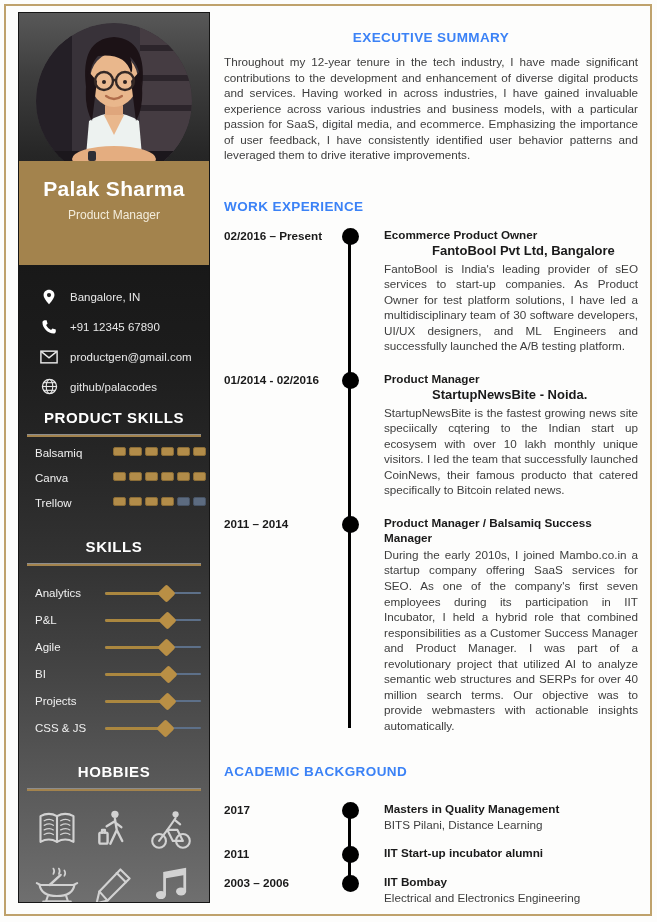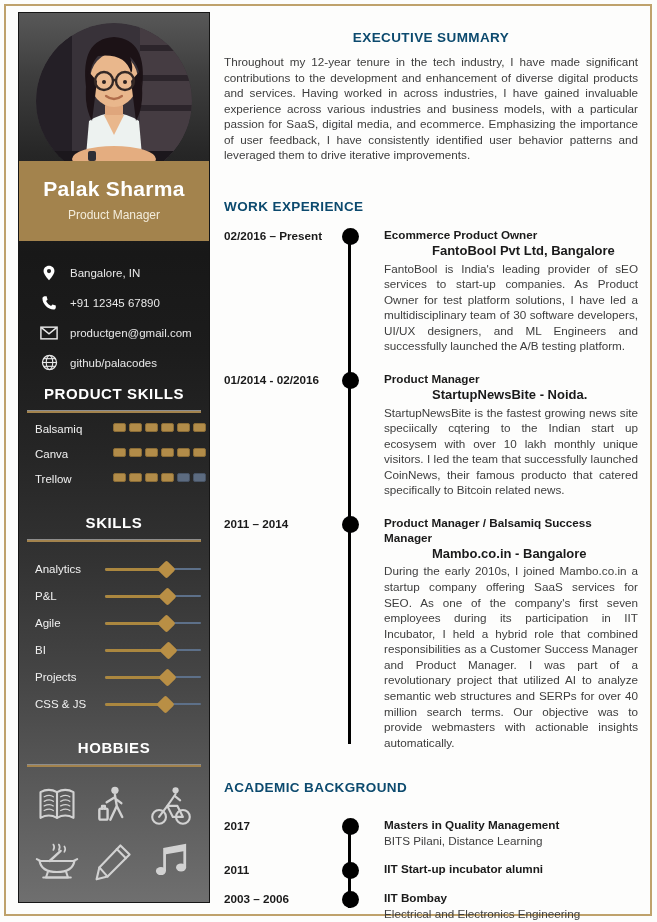--- a/index.html
+++ b/index.html
@@ -8,21 +8,21 @@
 
   .page { position:absolute; inset:0; background:#fdfdfc; }
   .frame { position:absolute; left:4px; top:4px; right:5px; bottom:6px; border:2px solid #bfa26c; pointer-events:none; }
 
   
   .sidebar { position:absolute; left:18px; top:12px; width:192px; height:891px; overflow:hidden;
     border:1px solid #161616;
     background:linear-gradient(180deg,#585858 0%,#3e3e3e 7%,#262626 16%,#181818 27%,#1c1c1c 38%,#262626 50%,#333333 62%,#444444 74%,#585858 86%,#6f6f6f 100%);
   }
   .avatar-wrap { width:156px; height:156px; margin:10px auto 0 auto; border-radius:50%; overflow:hidden; position:relative; z-index:1; }
-  .name-band { position:relative; z-index:2; margin-top:-18px; height:80px; background:#a3834d; text-align:center; padding-top:16px; }
+  .name-band { position:relative; z-index:2; margin-top:-18px; height:104px; background:#a3834d; text-align:center; padding-top:16px; }
   .name { color:#ffffff; font-size:21px; font-weight:bold; letter-spacing:0.3px; }
   .role { color:#f3ecdb; font-size:12px; margin-top:7px; }
 
   .contact { list-style:none; margin-top:24px; padding:0 0 0 20px; }
   .contact li { display:flex; align-items:center; margin-bottom:15px; height:15px; }
   .contact .cicon { width:20px; height:20px; flex:0 0 20px; display:flex; align-items:center; justify-content:center; }
   .contact .ctext { color:#e8e8e8; font-size:11.5px; margin-left:11px; white-space:nowrap; }
 
   .side-h2 { color:#ffffff; font-size:15px; font-weight:bold; text-align:center; letter-spacing:0.6px; }
   .rule { height:3px; background:#a3834d; border-top:1px solid #8d8d8d; margin:8px 8px 0 8px; }
@@ -44,21 +44,21 @@
   .sl-rest { position:absolute; left:0; right:2px; top:6px; height:2px; background:#5d7089; border-radius:1px; }
   .sl-fill { position:absolute; left:0; top:5.5px; height:3px; background:#ab873f; border-radius:2px; }
   .diamond { position:absolute; right:-7px; top:-5px; width:13px; height:13px; background:#b98f45; transform:rotate(45deg); border-radius:2px; }
 
   .hb-head { margin-top:28px; }
   .hobby-grid { display:grid; grid-template-columns:repeat(3,1fr); justify-items:center; row-gap:12px; margin-top:16px; padding:0 10px; }
   .hobby { width:44px; height:44px; }
 
   
   .main { position:absolute; left:224px; top:30px; width:414px; color:#3d3d3d; }
-  .h1 { color:#0c4a6e; font-size:13.5px; font-weight:bold; letter-spacing:0.4px; }
+  .h1 { color:#3b82f6; font-size:13.5px; font-weight:bold; letter-spacing:0.4px; }
   .h1-center { text-align:center; }
   .summary-text { margin-top:9px; font-size:11.7px; line-height:1.33; text-align:justify; color:#3d3d3d; }
 
   .work-head { margin-top:36px; }
   .timeline { position:relative; margin-top:14px; }
   .timeline::before { content:""; position:absolute; width:3px; background:#000; left:124px; }
   .tl-work::before { top:10px; bottom:6px; }
   .tl-acad::before { top:10px; bottom:14px; }
   .t-entry { display:grid; grid-template-columns:110px 32px 1fr; margin-bottom:18px; }
   .t-date { font-size:11.7px; font-weight:bold; color:#1a1a1a; padding-top:1px; }
@@ -337,21 +337,20 @@
           </div>
         </div>
 
         <div class="t-entry">
           <div class="t-date">2011 – 2014</div>
           <div class="t-node">
               <span class="t-dot"></span>
             </div>
           <div class="t-body">
             <div class="t-title">Product Manager / Balsamiq Success Manager</div>
-            <div class="t-sub">Mambo.co.in - Bangalore</div>
             <div class="t-desc">During the early 2010s, I joined Mambo.co.in a startup company offering SaaS services for SEO. As one of the company's first seven employees during its participation in IIT Incubator, I held a hybrid role that combined responsibilities as a Customer Success Manager and Product Manager. I was part of a revolutionary project that utilized AI to analyze semantic web structures and SERPs for over 40 million search terms. Our objective was to provide webmasters with actionable insights automatically.</div>
           </div>
         </div>
 
       </div>
     </section>
 
     <section>
       <h1 class="h1 acad-head">ACADEMIC BACKGROUND</h1>
       <div class="timeline tl-acad">

